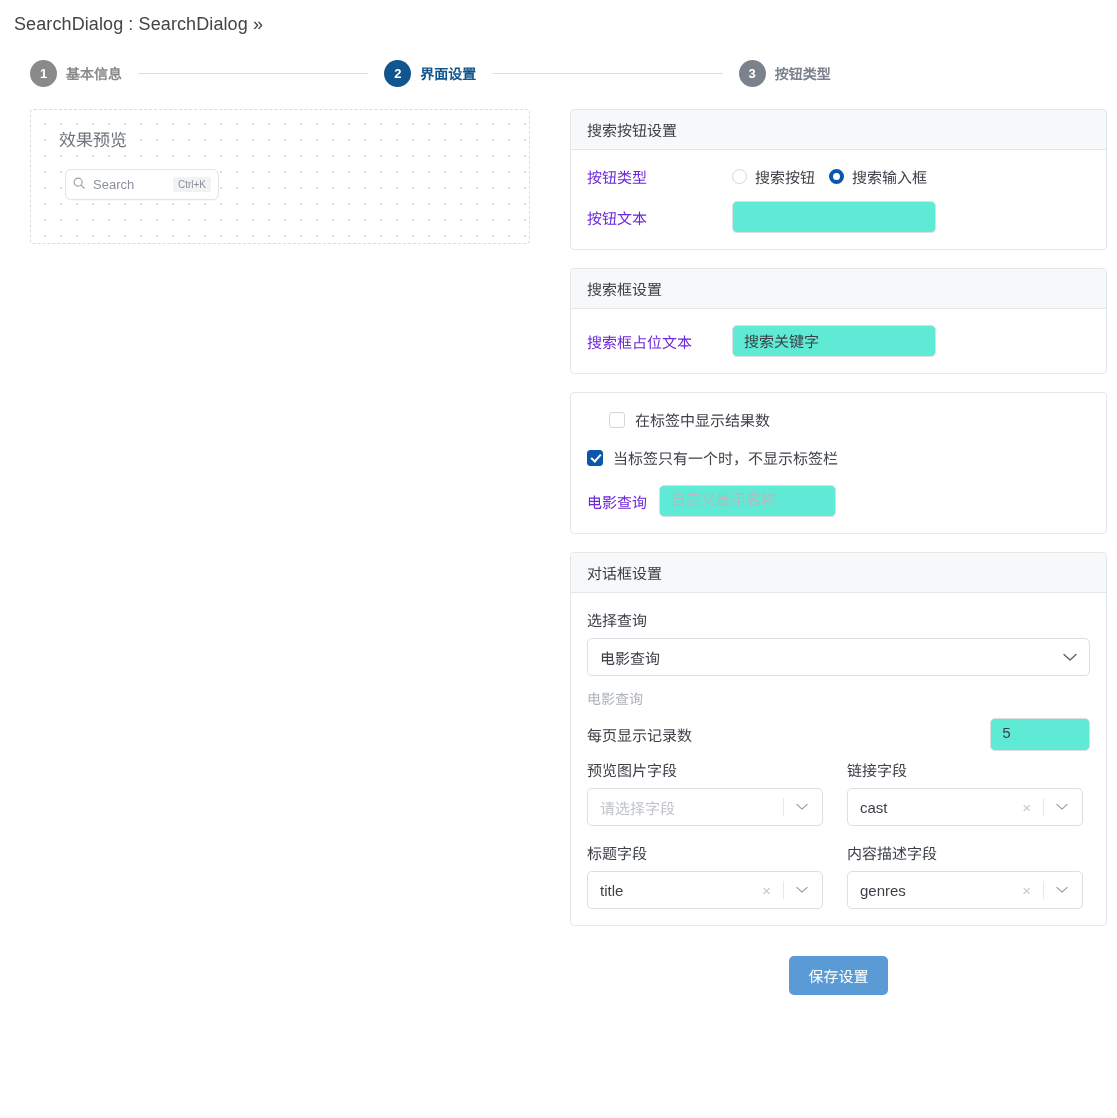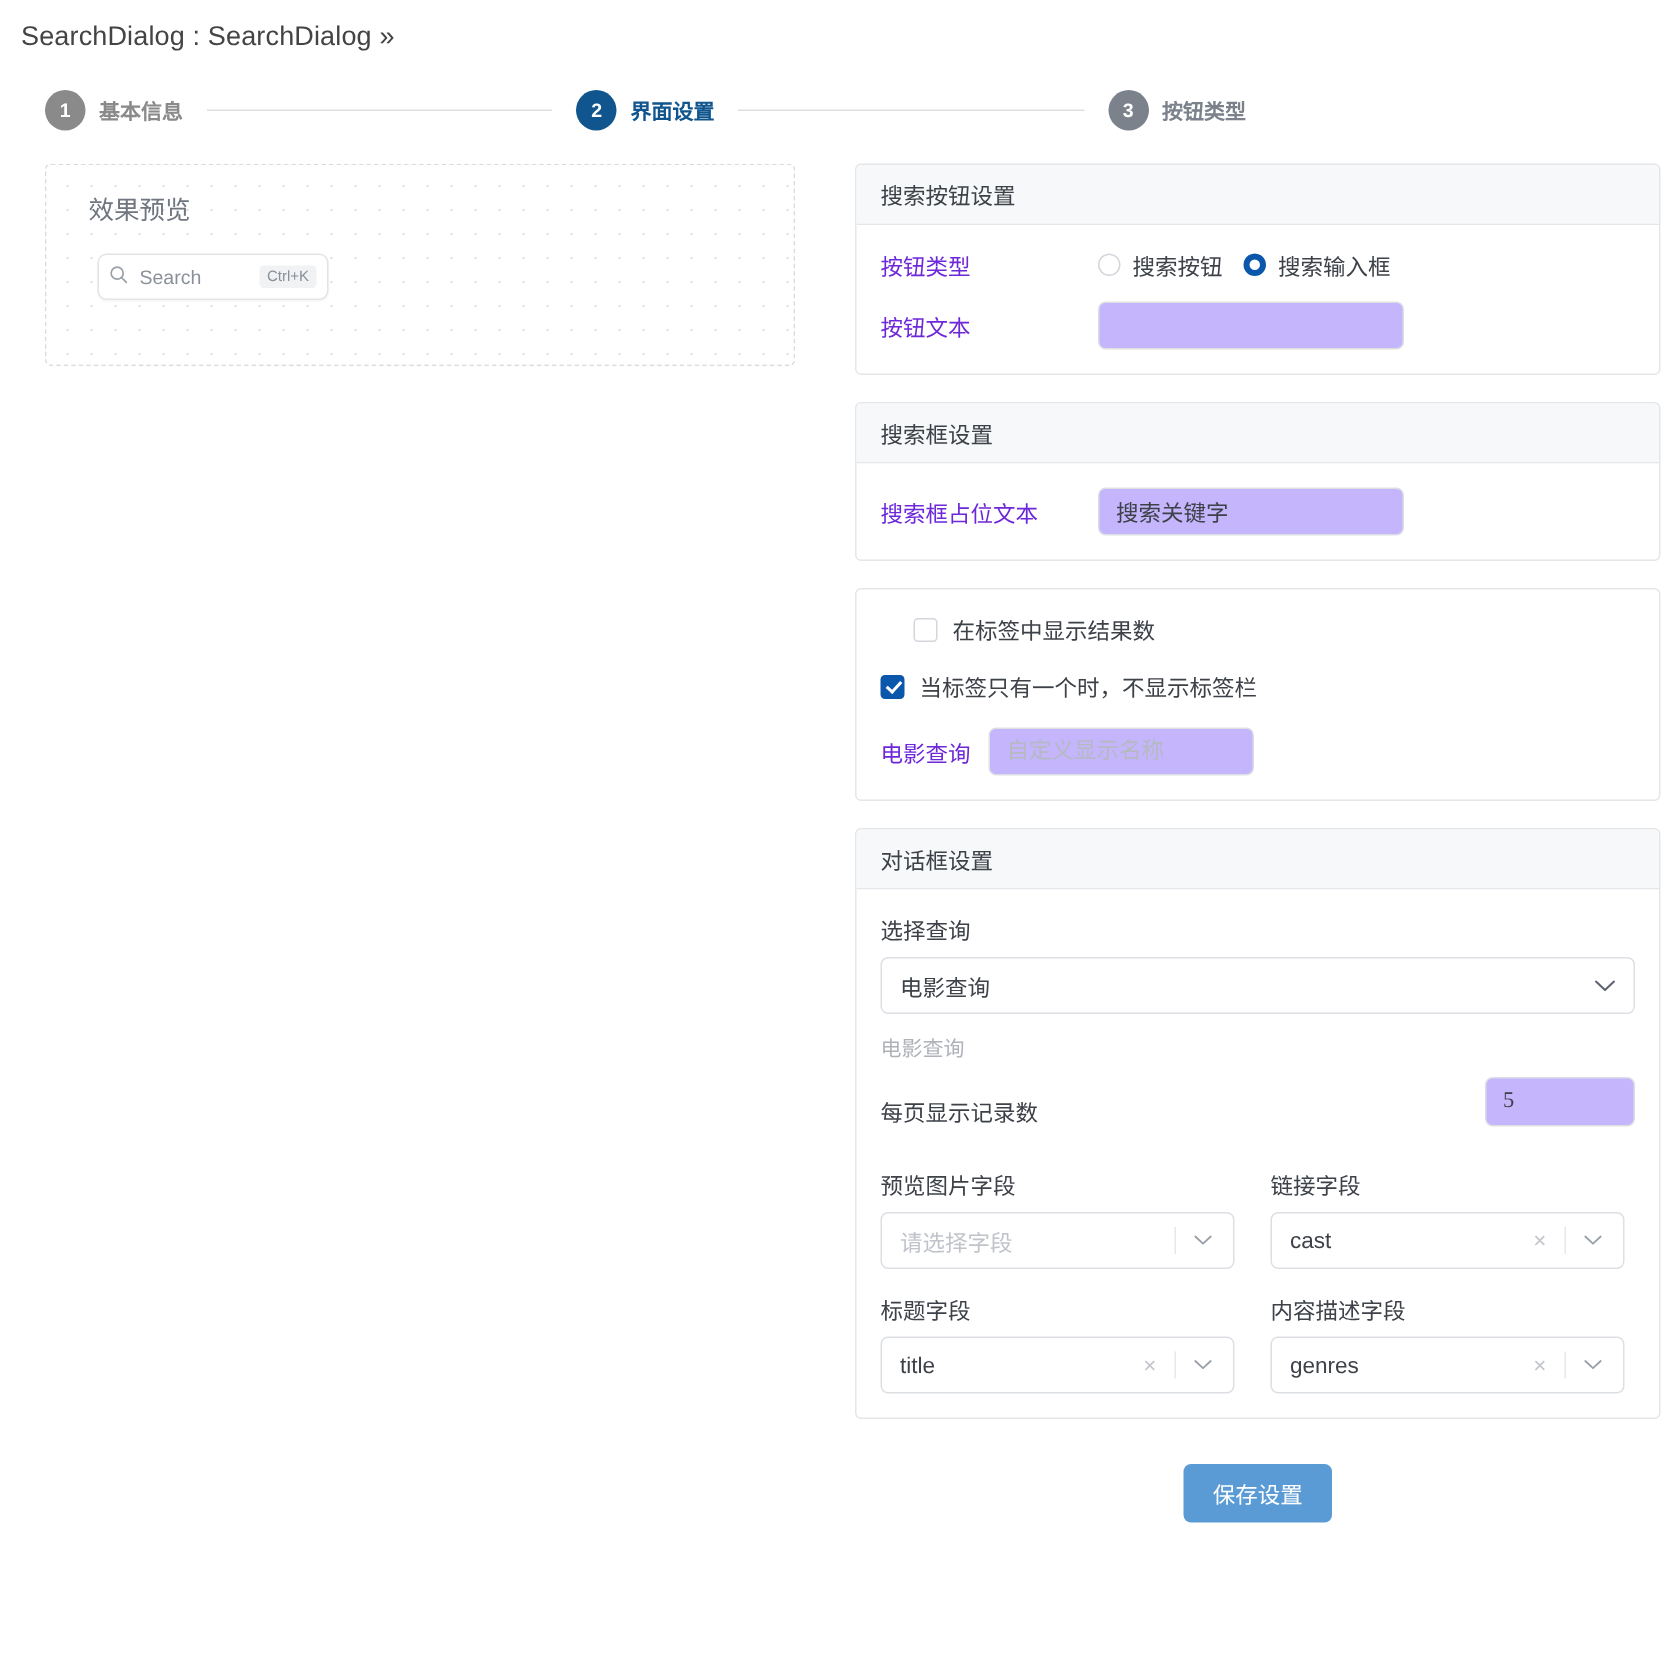--- a/index.html
+++ b/index.html
@@ -171,25 +171,25 @@
   .radio.checked {
     border: 4px solid #0b57ab;
     background: #ffffff;
   }
 
   .textbox {
     height: 32px;
     box-sizing: border-box;
     border: 1px solid #dcdfe3;
     border-radius: 5px;
-    background: #c4b5fd;
+    background: #5eead4;
     font-size: 15px;
     color: #3d4148;
     padding: 0 11px;
-    font-family: Liberation Serif, serif;
+    font-family: Liberation Mono, monospace;
     outline: none;
   }
   .textbox::placeholder { color: #b5bac1; }
   .w-button-text { width: 204px; }
   .w-placeholder { width: 204px; }
 
   
   .check-row {
     display: flex;
     align-items: center;
@@ -245,23 +245,23 @@
     display: flex;
     align-items: center;
     padding: 0 12px;
     font-size: 15px;
     color: #3d4148;
   }
   .select-full .val { flex: 1 1 auto; }
 
   .perpage-row {
     display: flex;
-    align-items: flex-end;
+    align-items: center;
     justify-content: space-between;
-    margin-bottom: 28px;
+    margin-bottom: 8px;
   }
   .w-num { width: 100px; height: 33px; }
 
   .grid2 {
     display: grid;
     grid-template-columns: 236px 236px;
     column-gap: 24px;
     row-gap: 16px;
   }
   .s2 {

